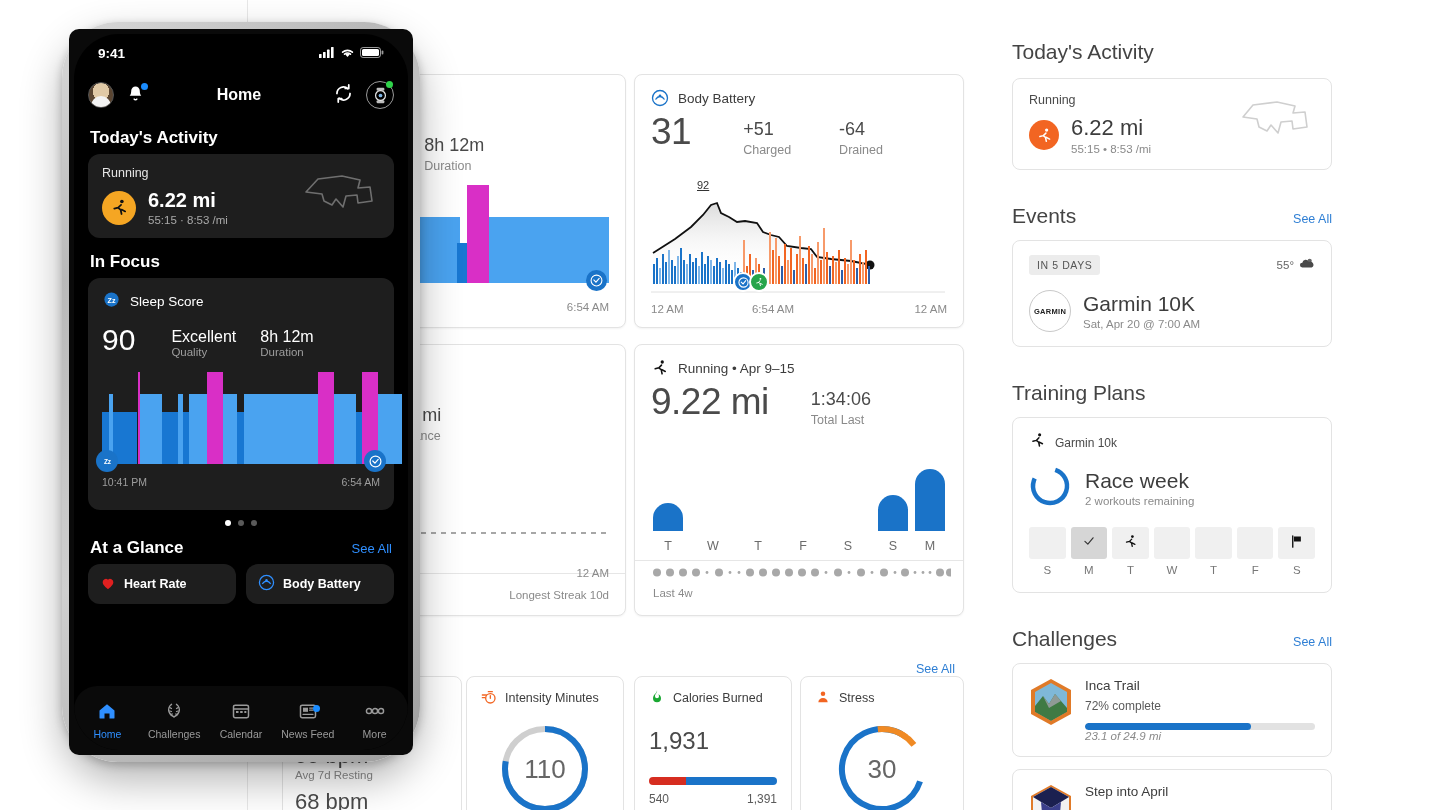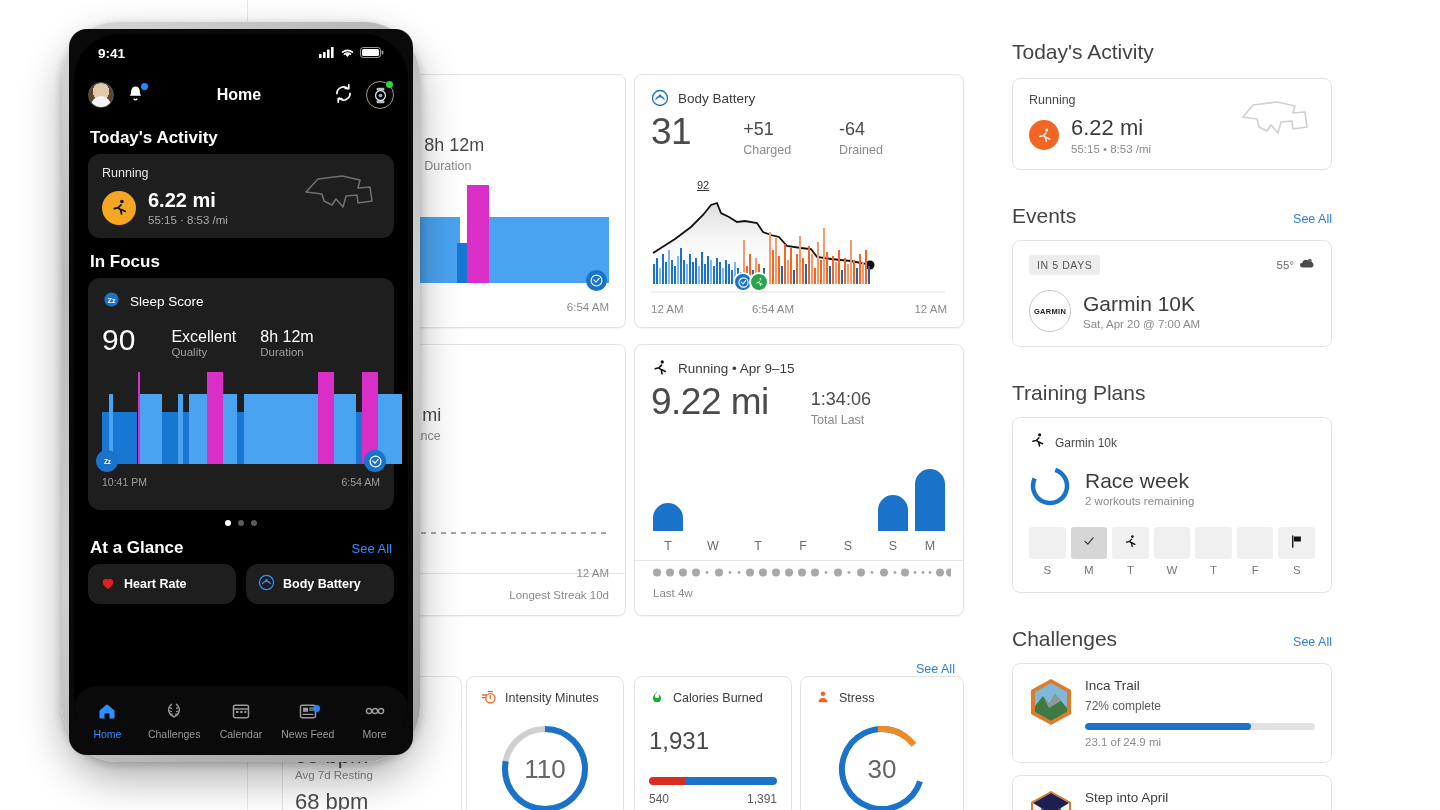--- a/index.html
+++ b/index.html
@@ -101,32 +101,32 @@
   .wk-cells{ display:flex; gap:5px; }
   .wcell{ flex:1; }
   .wbox{ height:32px; background:#f0f0f0; border-radius:3px; display:flex; align-items:center; justify-content:center; }
   .wbox.done{ background:#d6d6d6; }
   .wlab{ text-align:center; font-size:11.5px; color:#777; margin-top:5px; }
 
   .ch-name{ font-size:13.5px; color:#3d3d3d; }
   .ch-pct{ font-size:12px; color:#5a5a5a; margin-top:6px; }
   .pbar{ height:7px; border-radius:4px; background:#e2e2e2; position:relative; overflow:hidden; }
   .pfill{ position:absolute; left:0; top:0; bottom:0; background:#1a73c8; border-radius:4px; }
-  .ch-sub{ font-size:11.5px; color:#8a8a8a; margin-top:6px; }
+  .ch-sub{ font-size:11.5px; color:#8a8a8a; margin-top:0;font-style:italic; }
 
   
   #phone{
     position:absolute; left:62px; top:22px; width:358px; height:740px;
     border-radius:56px;
     background:linear-gradient(140deg,#d9d9d9 0%,#b9b9b9 25%,#cfcfcf 55%,#9e9e9e 100%);
     padding:7px;
     box-shadow:0 18px 42px rgba(0,0,0,.30), 0 3px 10px rgba(0,0,0,.22);
   }
   #phone .bezel{
-    width:100%; height:100%; border-radius:18px; background:#0a0a0a;
+    width:100%; height:100%; border-radius:10px; background:#0a0a0a;
     padding:5px; position:relative;
   }
   #phone .screen{
     width:100%; height:100%; border-radius:45px; background:#000; overflow:hidden; position:relative;
     color:#fff;
   }
   .notch{ position:absolute; left:50%; transform:translateX(-50%); top:0; width:150px; height:26px;
           background:#000; border-radius:0 0 18px 18px; z-index:6; }
   .statusbar{ position:relative; height:38px; display:flex; align-items:center; justify-content:space-between; padding:0 24px; }
   .st-time{ font-size:13.5px; font-weight:bold; }

